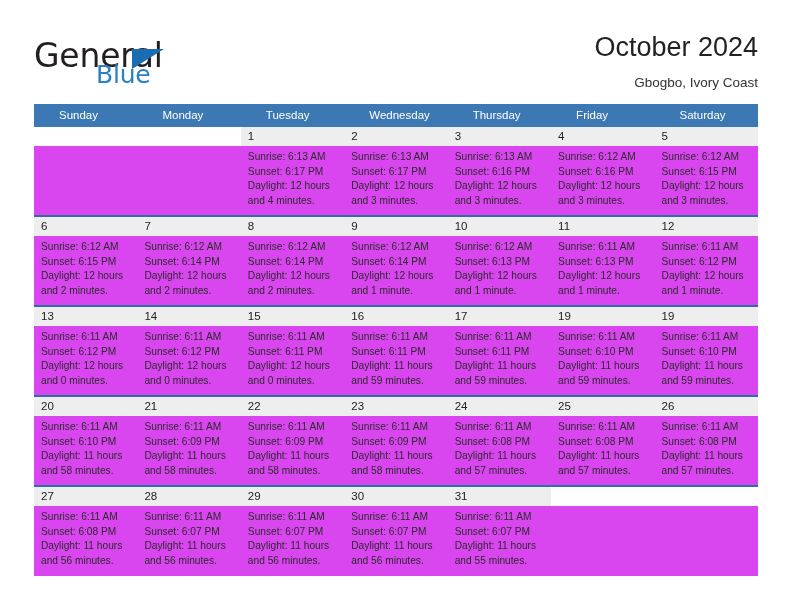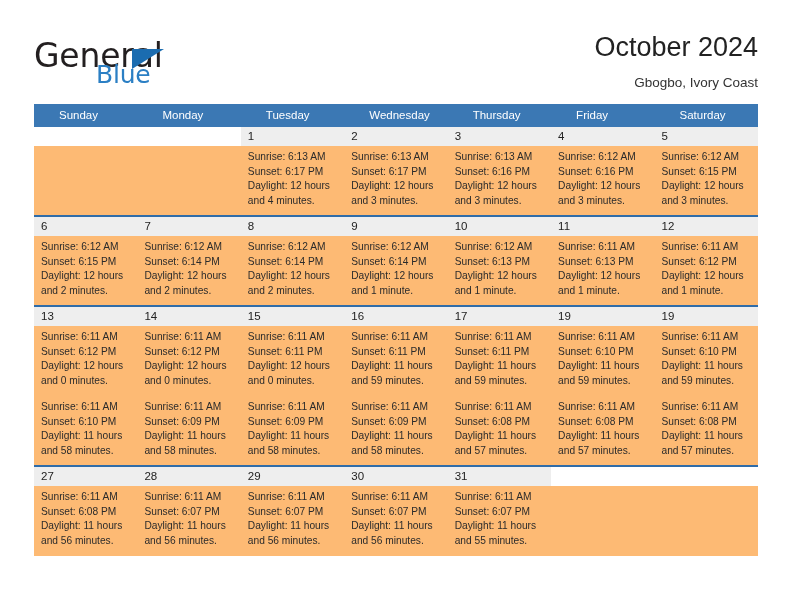--- a/index.html
+++ b/index.html
@@ -126,21 +126,21 @@
   }
   .daynum-row.first-week td {
     border-top: 0;
   }
   .daynum-row td.blank {
     background: #ffffff;
     color: transparent;
   }
 
   .info-row td {
-    background: #fdba74;
+    background: #d946ef;
     font-size: 10.2px;
     color: #2b2b2b;
     padding: 4px 8px 0 7px;
     line-height: 14.6px;
     height: 70px;
     vertical-align: top;
     box-sizing: border-box;
   }
   .info-row td .line { white-space: nowrap; display: block; }
   .info-row td .wrap  { white-space: normal; display: block; }
@@ -310,20 +310,29 @@
             <span class="line">Sunrise: 6:11 AM</span>
             <span class="line">Sunset: 6:10 PM</span>
             <span class="wrap">Daylight: 11 hours and 59 minutes.</span>
           </td>
           <td>
             <span class="line">Sunrise: 6:11 AM</span>
             <span class="line">Sunset: 6:10 PM</span>
             <span class="wrap">Daylight: 11 hours and 59 minutes.</span>
           </td>
         </tr>
+        <tr class="daynum-row">
+          <td>20</td>
+          <td>21</td>
+          <td>22</td>
+          <td>23</td>
+          <td>24</td>
+          <td>25</td>
+          <td>26</td>
+        </tr>
         <tr class="info-row">
           <td>
             <span class="line">Sunrise: 6:11 AM</span>
             <span class="line">Sunset: 6:10 PM</span>
             <span class="wrap">Daylight: 11 hours and 58 minutes.</span>
           </td>
           <td>
             <span class="line">Sunrise: 6:11 AM</span>
             <span class="line">Sunset: 6:09 PM</span>
             <span class="wrap">Daylight: 11 hours and 58 minutes.</span>

